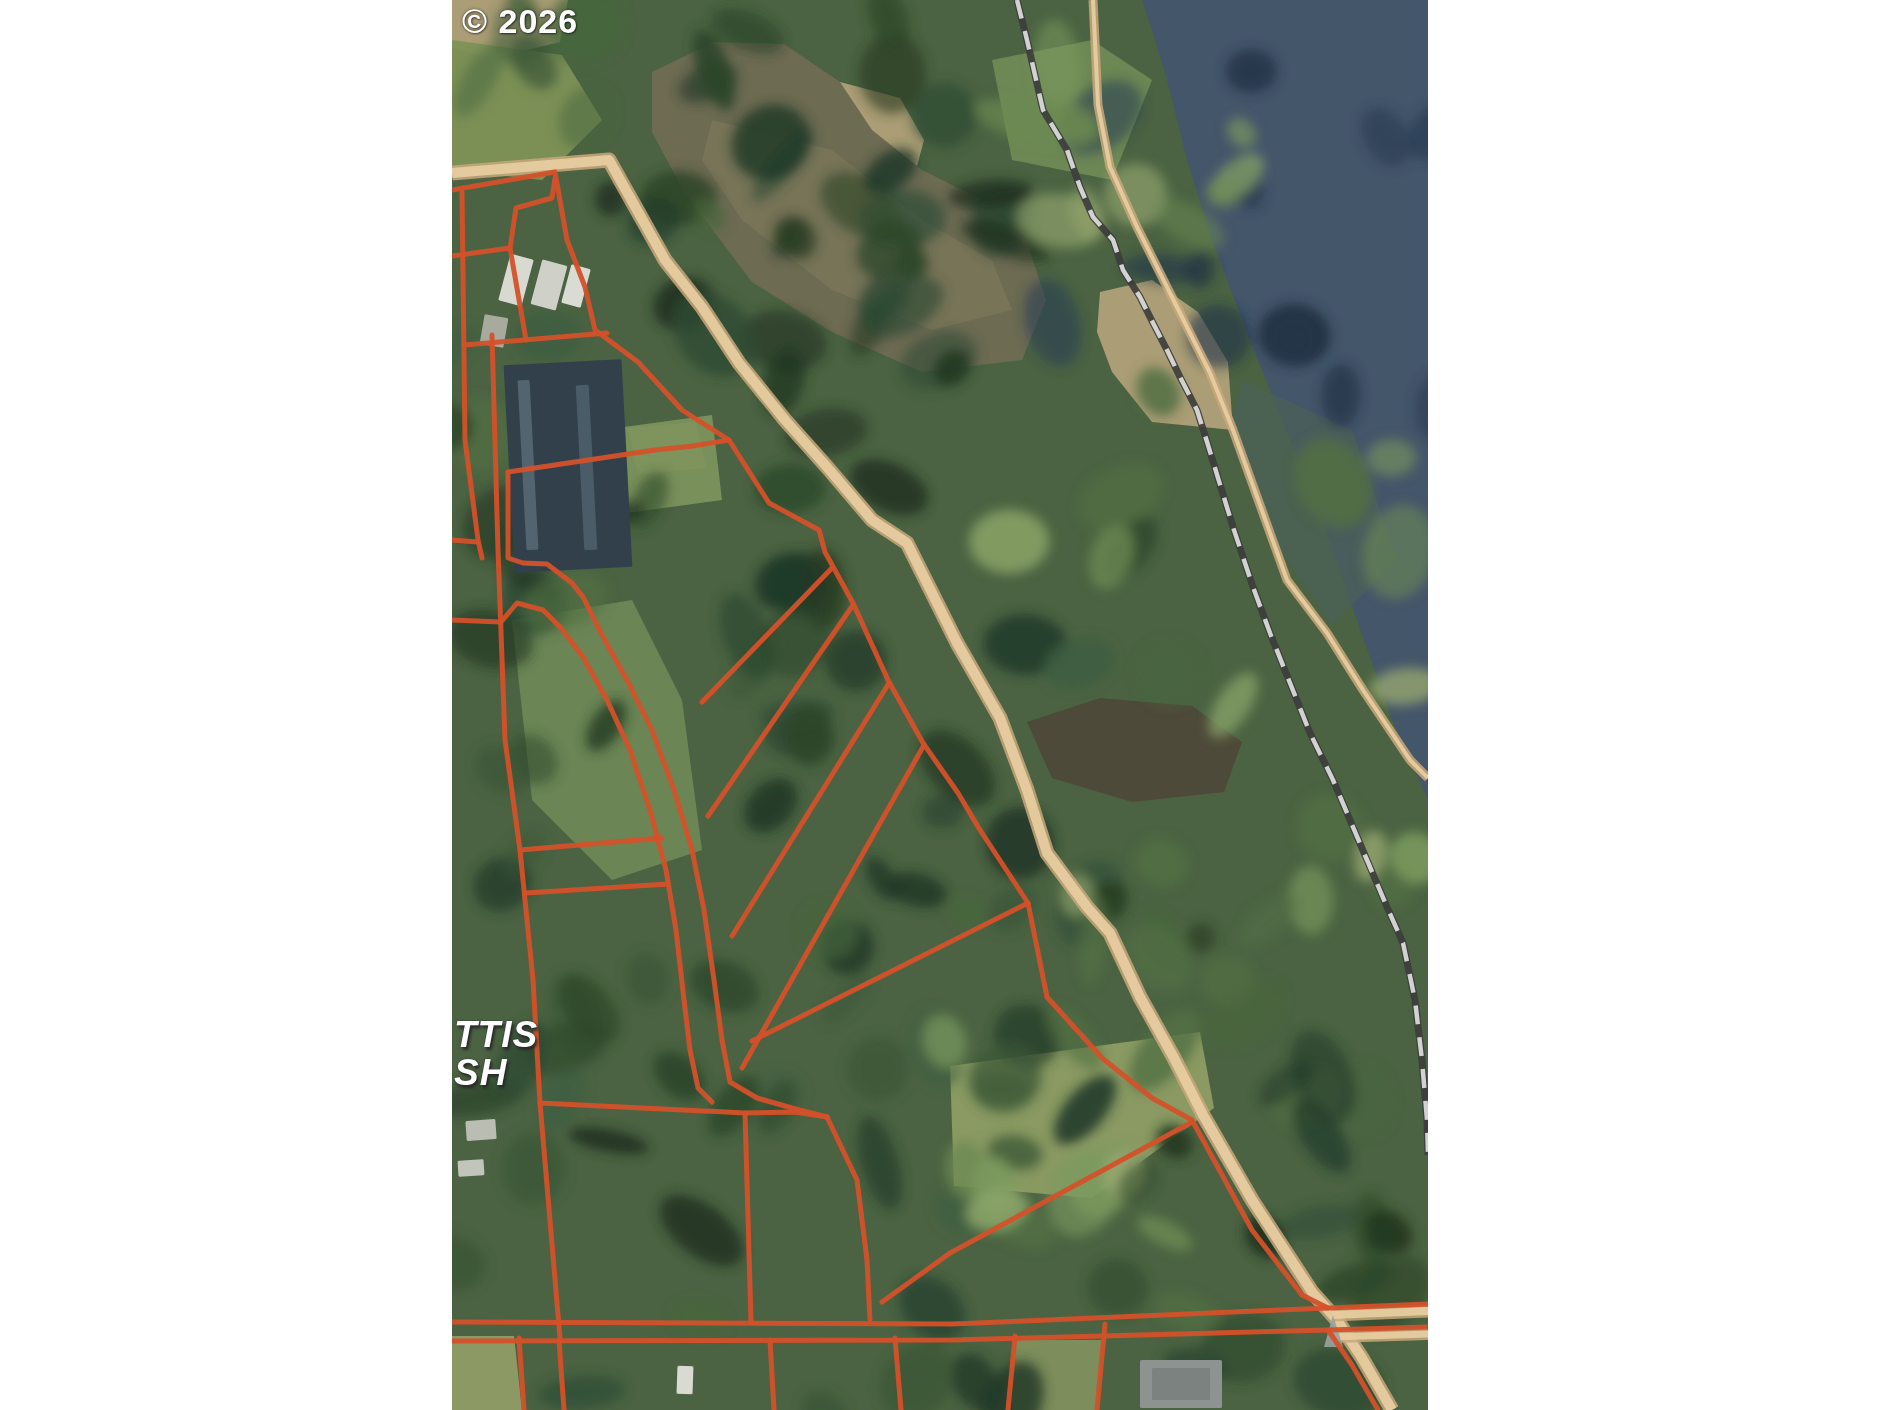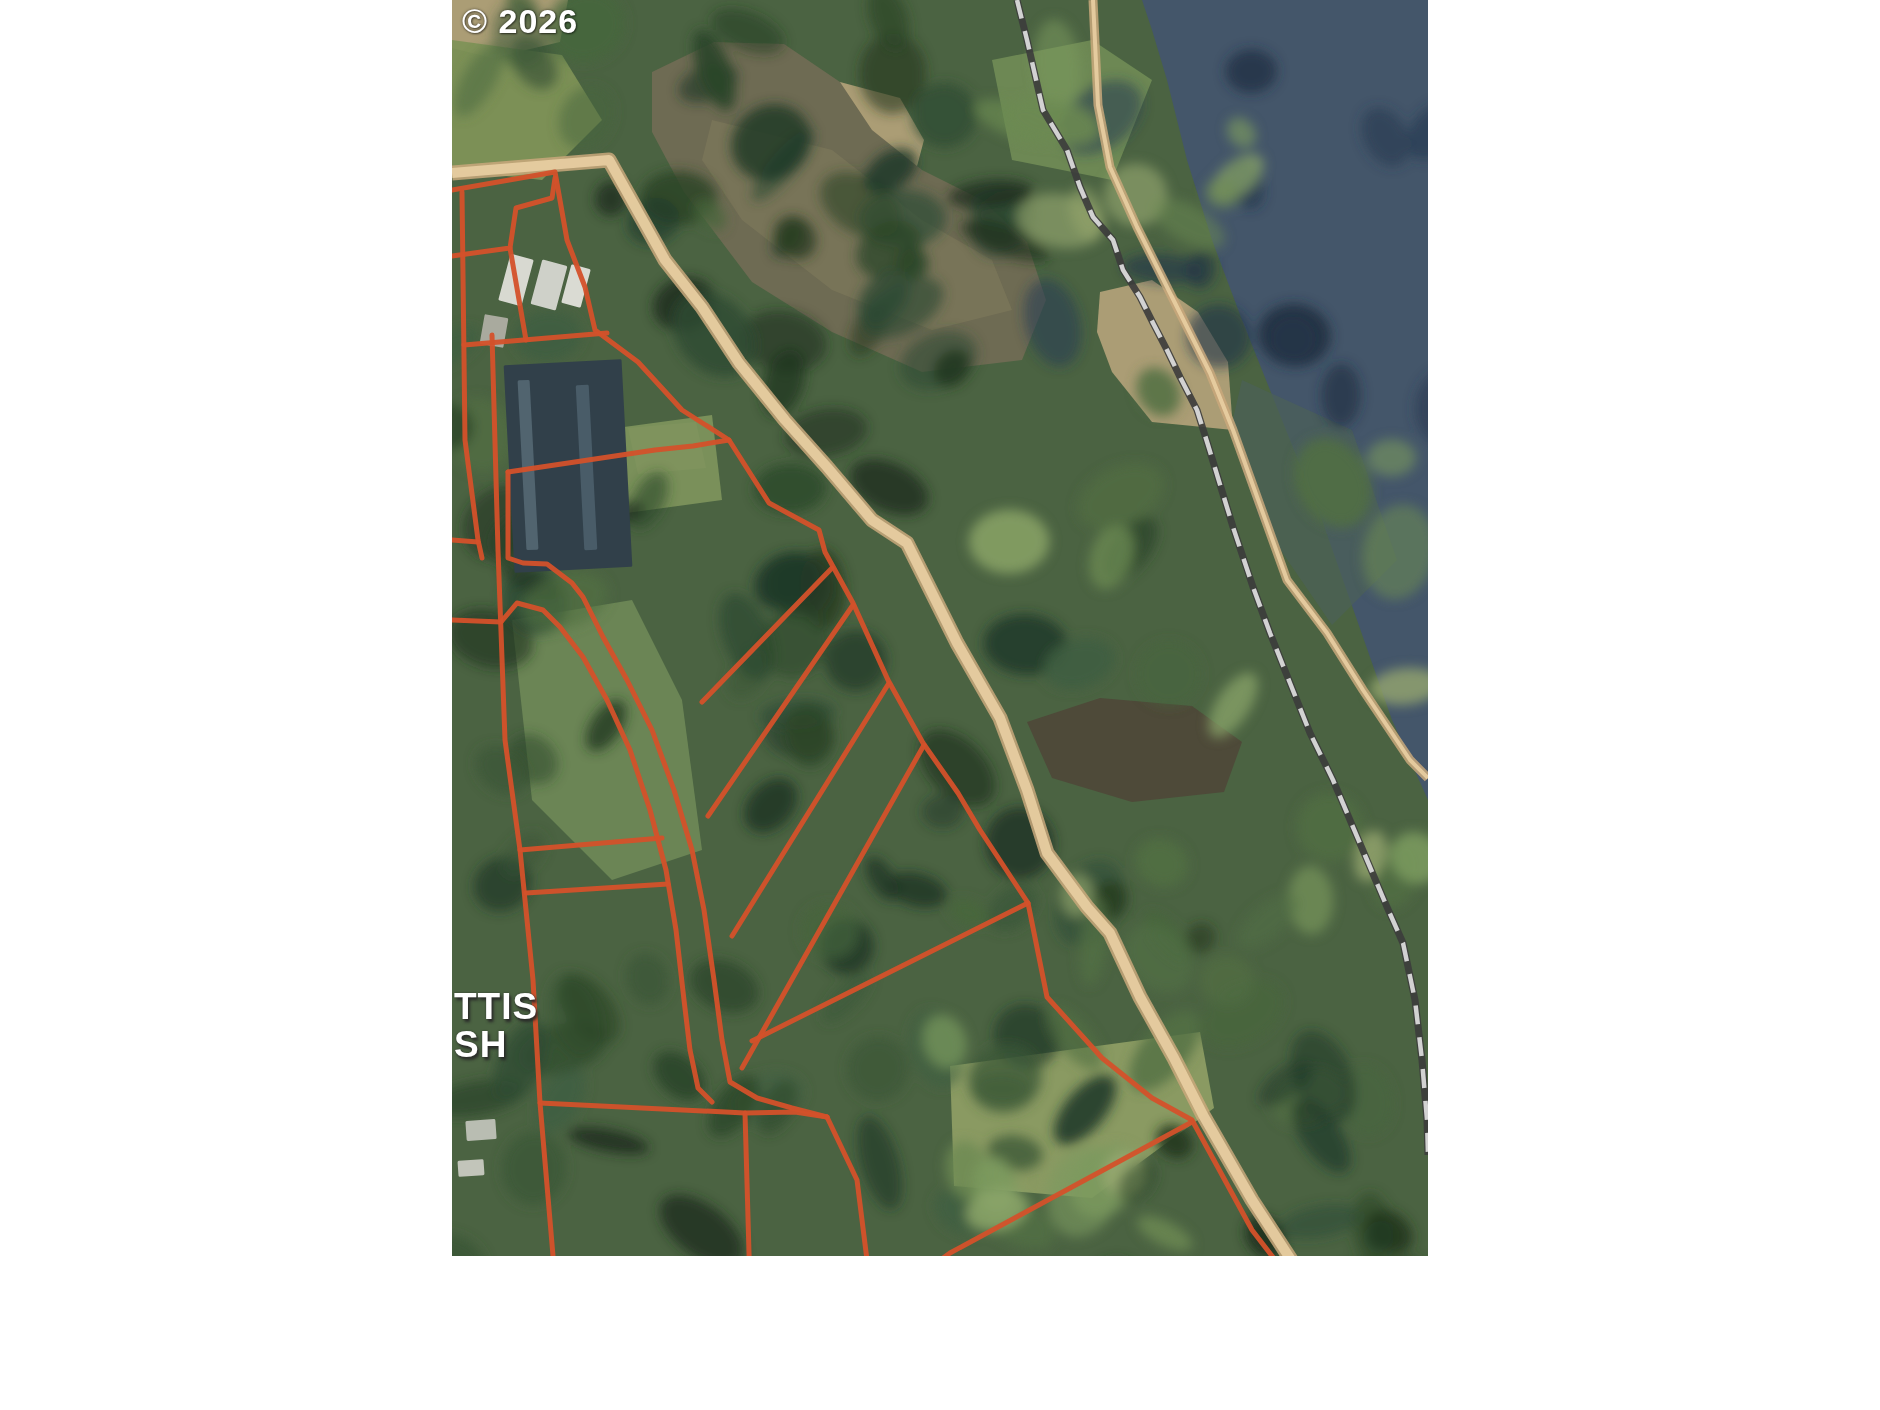--- a/index.html
+++ b/index.html
@@ -1,29 +1,29 @@
 <!DOCTYPE html>
 <html><head>
 <meta charset="utf-8">
 <style>
   html,body{margin:0;padding:0;background:#ffffff;}
   body{width:1880px;height:1410px;position:relative;overflow:hidden;
        font-family:"Liberation Sans","DejaVu Sans",sans-serif;}
   .margin{position:absolute;top:0;height:1410px;background:#ffffff;}
   #margin-left{left:0;width:452px;}
   #margin-right{left:1428px;width:452px;}
-  #map-viewport{position:absolute;left:452px;top:0;width:976px;height:1256px;
+  #map-viewport{position:absolute;left:452px;top:0;width:976px;height:1410px;
         overflow:hidden;background:#4b6342;}
   #map-svg{position:absolute;left:0;top:0;}
   .map-label{position:absolute;color:#fff;font-weight:bold;z-index:5;}
   #copyright-label{left:10px;top:2px;font-size:34px;letter-spacing:1px;
         text-shadow:0 0 3px rgba(0,0,0,.55),1px 1px 2px rgba(0,0,0,.45);}
-  #partial-place-label{left:2px;top:988px;font-size:37px;line-height:1.04;
+  #partial-place-label{left:2px;top:1016px;font-size:37px;line-height:1.04;
         letter-spacing:1px;
-        text-shadow:2px 3px 3px rgba(40,40,40,.95),0 0 2px rgba(40,40,40,.8);}
+        text-shadow:2px 3px 3px rgba(40,40,40,.95),0 0 2px rgba(40,40,40,.8);font-style:italic;}
 </style>
 </head>
 <body>
 
 <div class="margin" id="margin-left"></div>
 <div class="margin" id="margin-right"></div>
 
 <div id="map-viewport">
     <svg id="map-svg" width="976" height="1410" viewBox="0 0 976 1410">
       <defs>

